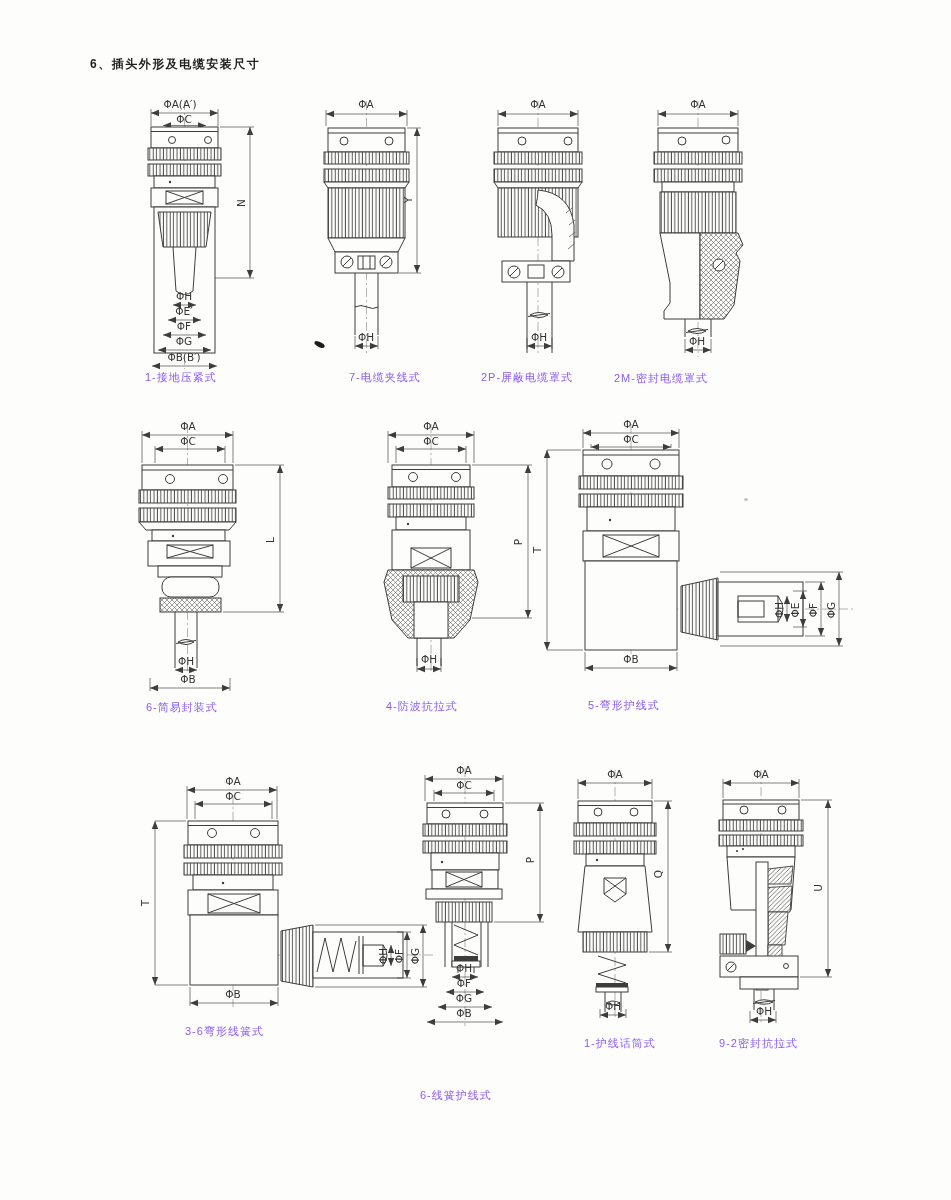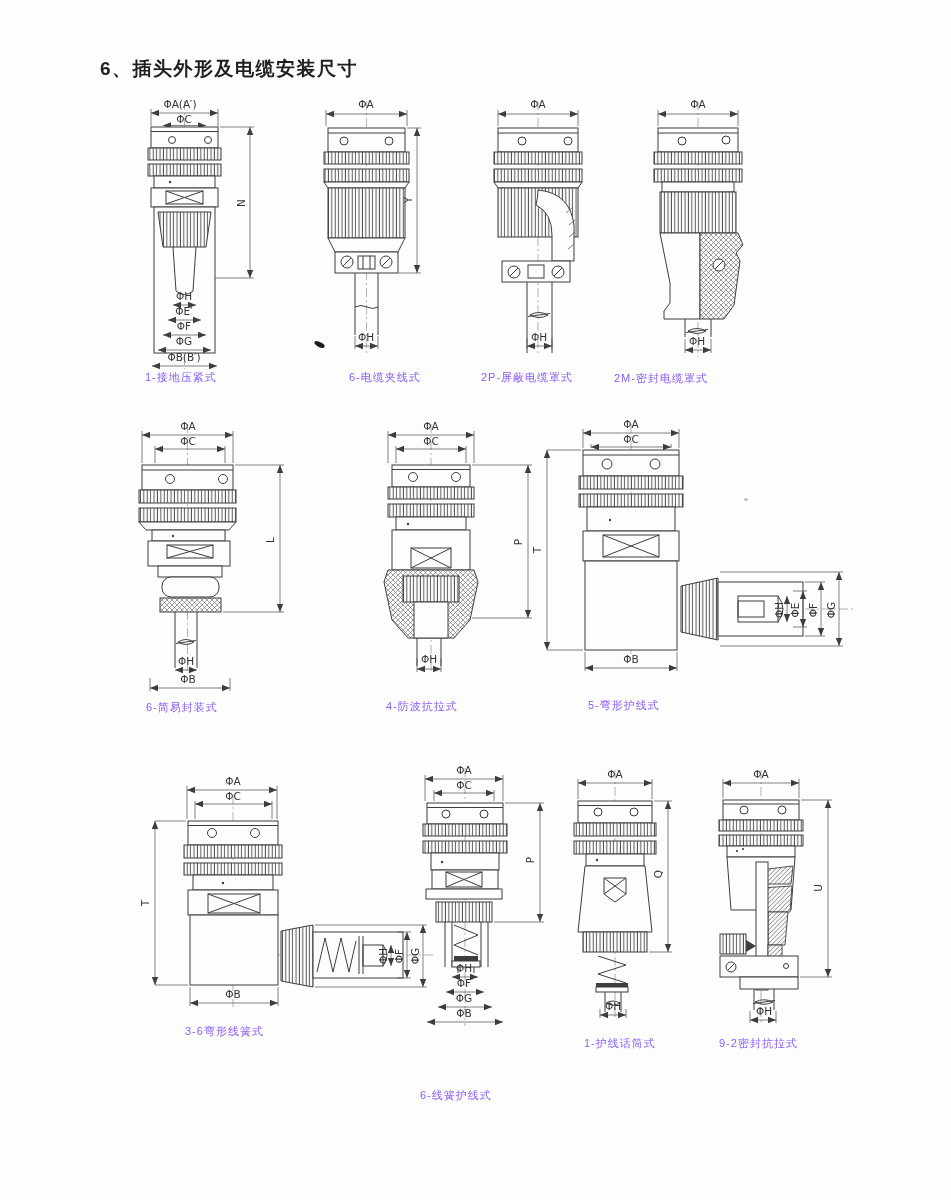--- a/index.html
+++ b/index.html
@@ -1,18 +1,18 @@
 <!DOCTYPE html>
 <html><head>
 <meta charset="utf-8">
 <style>
   html,body{margin:0;padding:0;background:#ffffff;}
   .page{position:relative;width:951px;height:1200px;background:#fdfdfc;
         font-family:"Liberation Sans",sans-serif;overflow:hidden;}
-  .title{position:absolute;left:100px;top:56px;font-size:19px;font-weight:600;
+  .title{position:absolute;left:90px;top:56px;font-size:12px;font-weight:600;
          color:#1f1f1f;letter-spacing:1.5px;}
   .caption{position:absolute;font-size:11px;color:#8b5cf6;letter-spacing:1px;white-space:nowrap;}
   .pageno{position:absolute;top:1122px;left:0;width:100%;text-align:center;
           font-size:15px;color:#2a2a2a;letter-spacing:3px;}
   .fig{position:absolute;}
   svg{display:block;overflow:visible;}
   .ln{stroke:#3d3d3d;stroke-width:1;fill:none;}
   .lnf{stroke:#3d3d3d;stroke-width:1;fill:#fdfdfc;}
   .kn{stroke:#3d3d3d;stroke-width:1;fill:url(#knurl);}
   .mesh{stroke:#3d3d3d;stroke-width:1;fill:url(#mesh);}
@@ -640,21 +640,21 @@
     <g>
       <line class="dim" x1="103" y1="38" x2="134" y2="38"></line>
       <line class="dim" x1="102" y1="215" x2="134" y2="215"></line>
       <line class="dim" x1="130" y1="38" x2="130" y2="215" marker-start="url(#aS)" marker-end="url(#aE)"></line>
       <text class="dl" transform="translate(124,126) rotate(-90)">U</text>
     </g>
   </svg>
   </div>
 
   <div class="caption" style="left:145px;top:370px">1-接地压紧式</div>
-  <div class="caption" style="left:349px;top:370px">6-电缆夹线式</div>
+  <div class="caption" style="left:349px;top:370px">7-电缆夹线式</div>
   <div class="caption" style="left:481px;top:370px">2P-屏蔽电缆罩式</div>
   <div class="caption" style="left:614px;top:371px">2M-密封电缆罩式</div>
   <div class="caption" style="left:146px;top:700px">6-简易封装式</div>
   <div class="caption" style="left:386px;top:699px">4-防波抗拉式</div>
   <div class="caption" style="left:588px;top:698px">5-弯形护线式</div>
   <div class="caption" style="left:185px;top:1024px">3-6弯形线簧式</div>
   <div class="caption" style="left:420px;top:1088px">6-线簧护线式</div>
   <div class="caption" style="left:584px;top:1036px">1-护线话筒式</div>
   <div class="caption" style="left:719px;top:1036px">9-2密封抗拉式</div>
 

